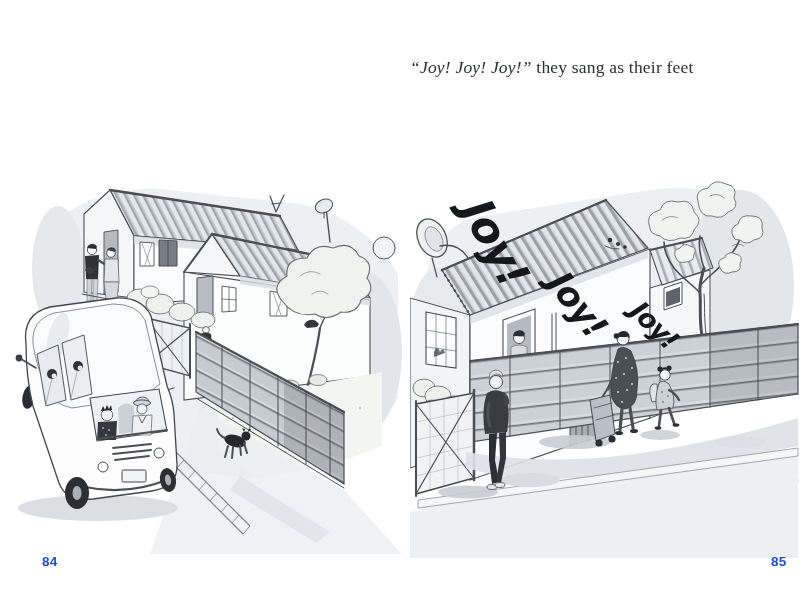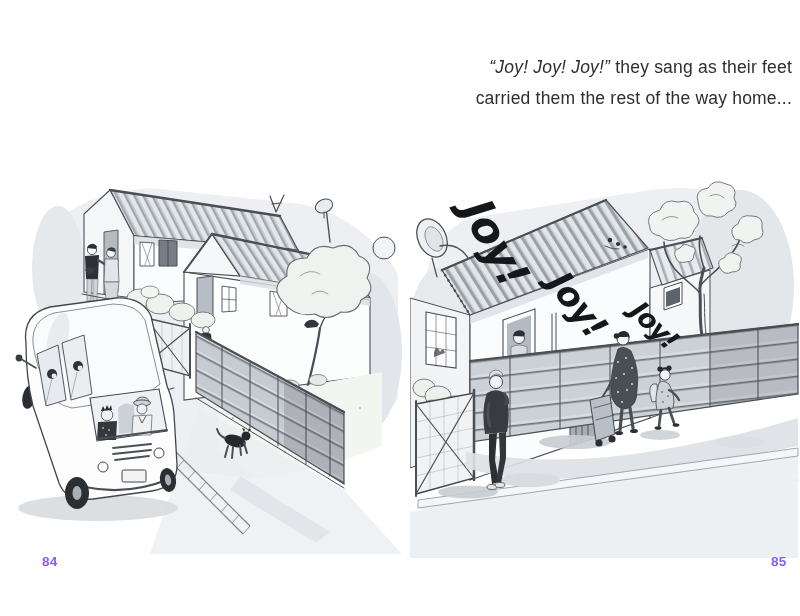--- a/index.html
+++ b/index.html
@@ -1,36 +1,35 @@
 <!DOCTYPE html>
 <html><head>
 <meta charset="utf-8">
 <style>
   html,body{margin:0;padding:0;background:#ffffff;}
   .spread{position:relative;width:800px;height:616px;background:#ffffff;overflow:hidden;
           font-family:"Liberation Sans",sans-serif;color:#2c2e30;}
-  .caption{position:absolute;left:410px;top:52px;width:382px;text-align:right;
-           font-size:17.5px;line-height:31px;color:#2c2e30;letter-spacing:.2px;}
+  .caption{position:absolute;left:410px;top:52px;width:382px;text-align:left;
+           font-size:17.5px;line-height:31px;color:#2c2e30;letter-spacing:.2px;font-family:Liberation Serif, serif;}
   .caption .it{font-style:italic;}
-  .pagenum{position:absolute;top:554px;font-size:13.5px;font-weight:700;color:#8b5cf6;letter-spacing:.3px;}
+  .pagenum{position:absolute;top:554px;font-size:13.5px;font-weight:700;color:#1d4ed8;letter-spacing:.3px;}
   .pagenum.left{left:42px;}
   .pagenum.right{left:727px;margin-left:44px;}
   .illo{position:absolute;}
   .joy{font-family:"DejaVu Sans",sans-serif;font-style:italic;font-weight:bold;
        fill:#15171a;text-anchor:middle;letter-spacing:-1px;}
   svg .ln{fill:none;stroke:#4a4f55;stroke-linecap:round;}
 </style>
 </head>
 <body>
 
 <div class="spread">
 
   <div class="caption">
     <div><span class="it">“Joy! Joy! Joy!”</span><span> they sang as their feet</span></div>
-    <div>carried them the rest of the way home...</div>
   </div>
 
   <svg class="illo" style="left:0;top:146px" width="402" height="412" viewBox="0 0 402 412" role="img" aria-label="Minibus taxi full of passengers driving down a street past two small corrugated-roof houses with fenced yards, shrubs, a tree, two people chatting at a gate and a black dog crossing the road">
     <defs>
       <pattern id="corrA" width="8" height="8" patternUnits="userSpaceOnUse" patternTransform="rotate(-27)">
         <rect width="8" height="8" fill="#e4e7ea"></rect>
           <rect width="2.6" height="8" fill="#9ea6ae"></rect>
           <rect x="2.6" width="1.3" height="8" fill="#c9cfd5"></rect>
       </pattern>
       <pattern id="corrB" width="8" height="8" patternUnits="userSpaceOnUse" patternTransform="rotate(-33)">

